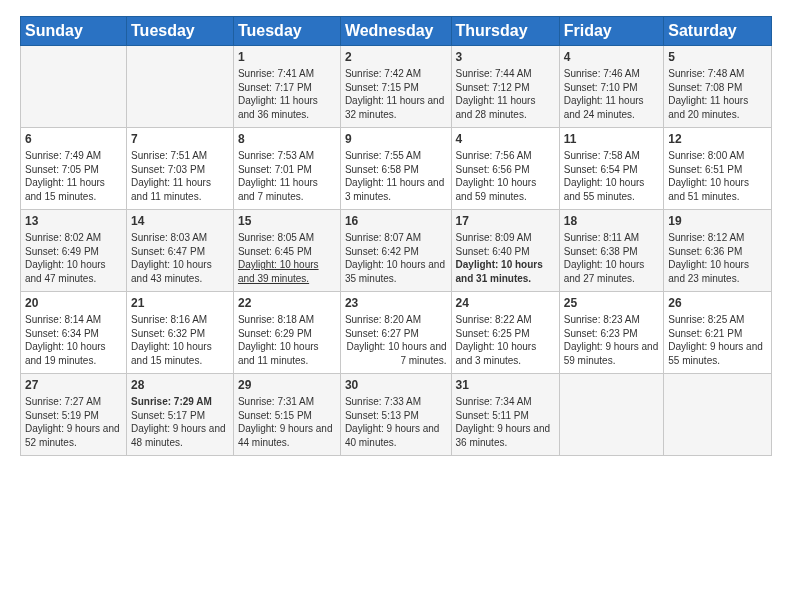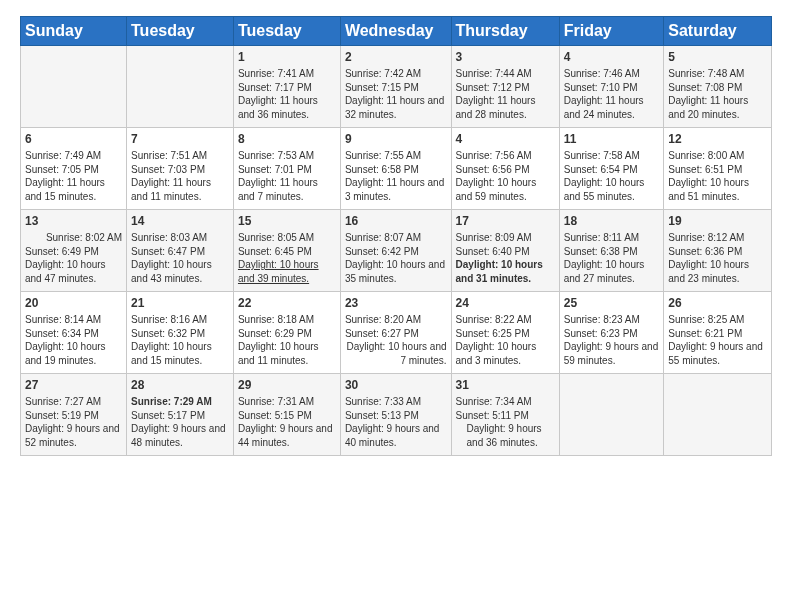--- a/index.html
+++ b/index.html
@@ -171,21 +171,21 @@
           <td>
             <span class="day-num">12</span>
             <span style="display: block;">Sunrise: 8:00 AM</span>
             <span style="display: block;">Sunset: 6:51 PM</span>
             <span style="display: block;">Daylight: 10 hours and 51 minutes.</span>
           </td>
         </tr>
         <tr>
           <td>
             <span class="day-num">13</span>
-            <span style="display: block; text-align: right;">Sunrise: 8:02 AM</span>
+            <span style="display: block;">Sunrise: 8:02 AM</span>
             <span style="display: block;">Sunset: 6:49 PM</span>
             <span style="display: block;">Daylight: 10 hours and 47 minutes.</span>
           </td>
           <td>
             <span class="day-num">14</span>
             <span style="display: block;">Sunrise: 8:03 AM</span>
             <span style="display: block;">Sunset: 6:47 PM</span>
             <span style="display: block;">Daylight: 10 hours and 43 minutes.</span>
           </td>
           <td>
@@ -285,20 +285,20 @@
           <td>
             <span class="day-num">30</span>
             <span style="display: block;">Sunrise: 7:33 AM</span>
             <span style="display: block;">Sunset: 5:13 PM</span>
             <span style="display: block;">Daylight: 9 hours and 40 minutes.</span>
           </td>
           <td>
             <span class="day-num">31</span>
             <span style="display: block;">Sunrise: 7:34 AM</span>
             <span style="display: block;">Sunset: 5:11 PM</span>
-            <span style="display: block; margin-left: 11px;">Daylight: 9 hours and 36 minutes.</span>
+            <span style="display: block;">Daylight: 9 hours and 36 minutes.</span>
           </td>
           <td class="empty"></td>
           <td class="empty"></td>
         </tr>
       </tbody>
   </table>
 </div>
 
 </body></html>

